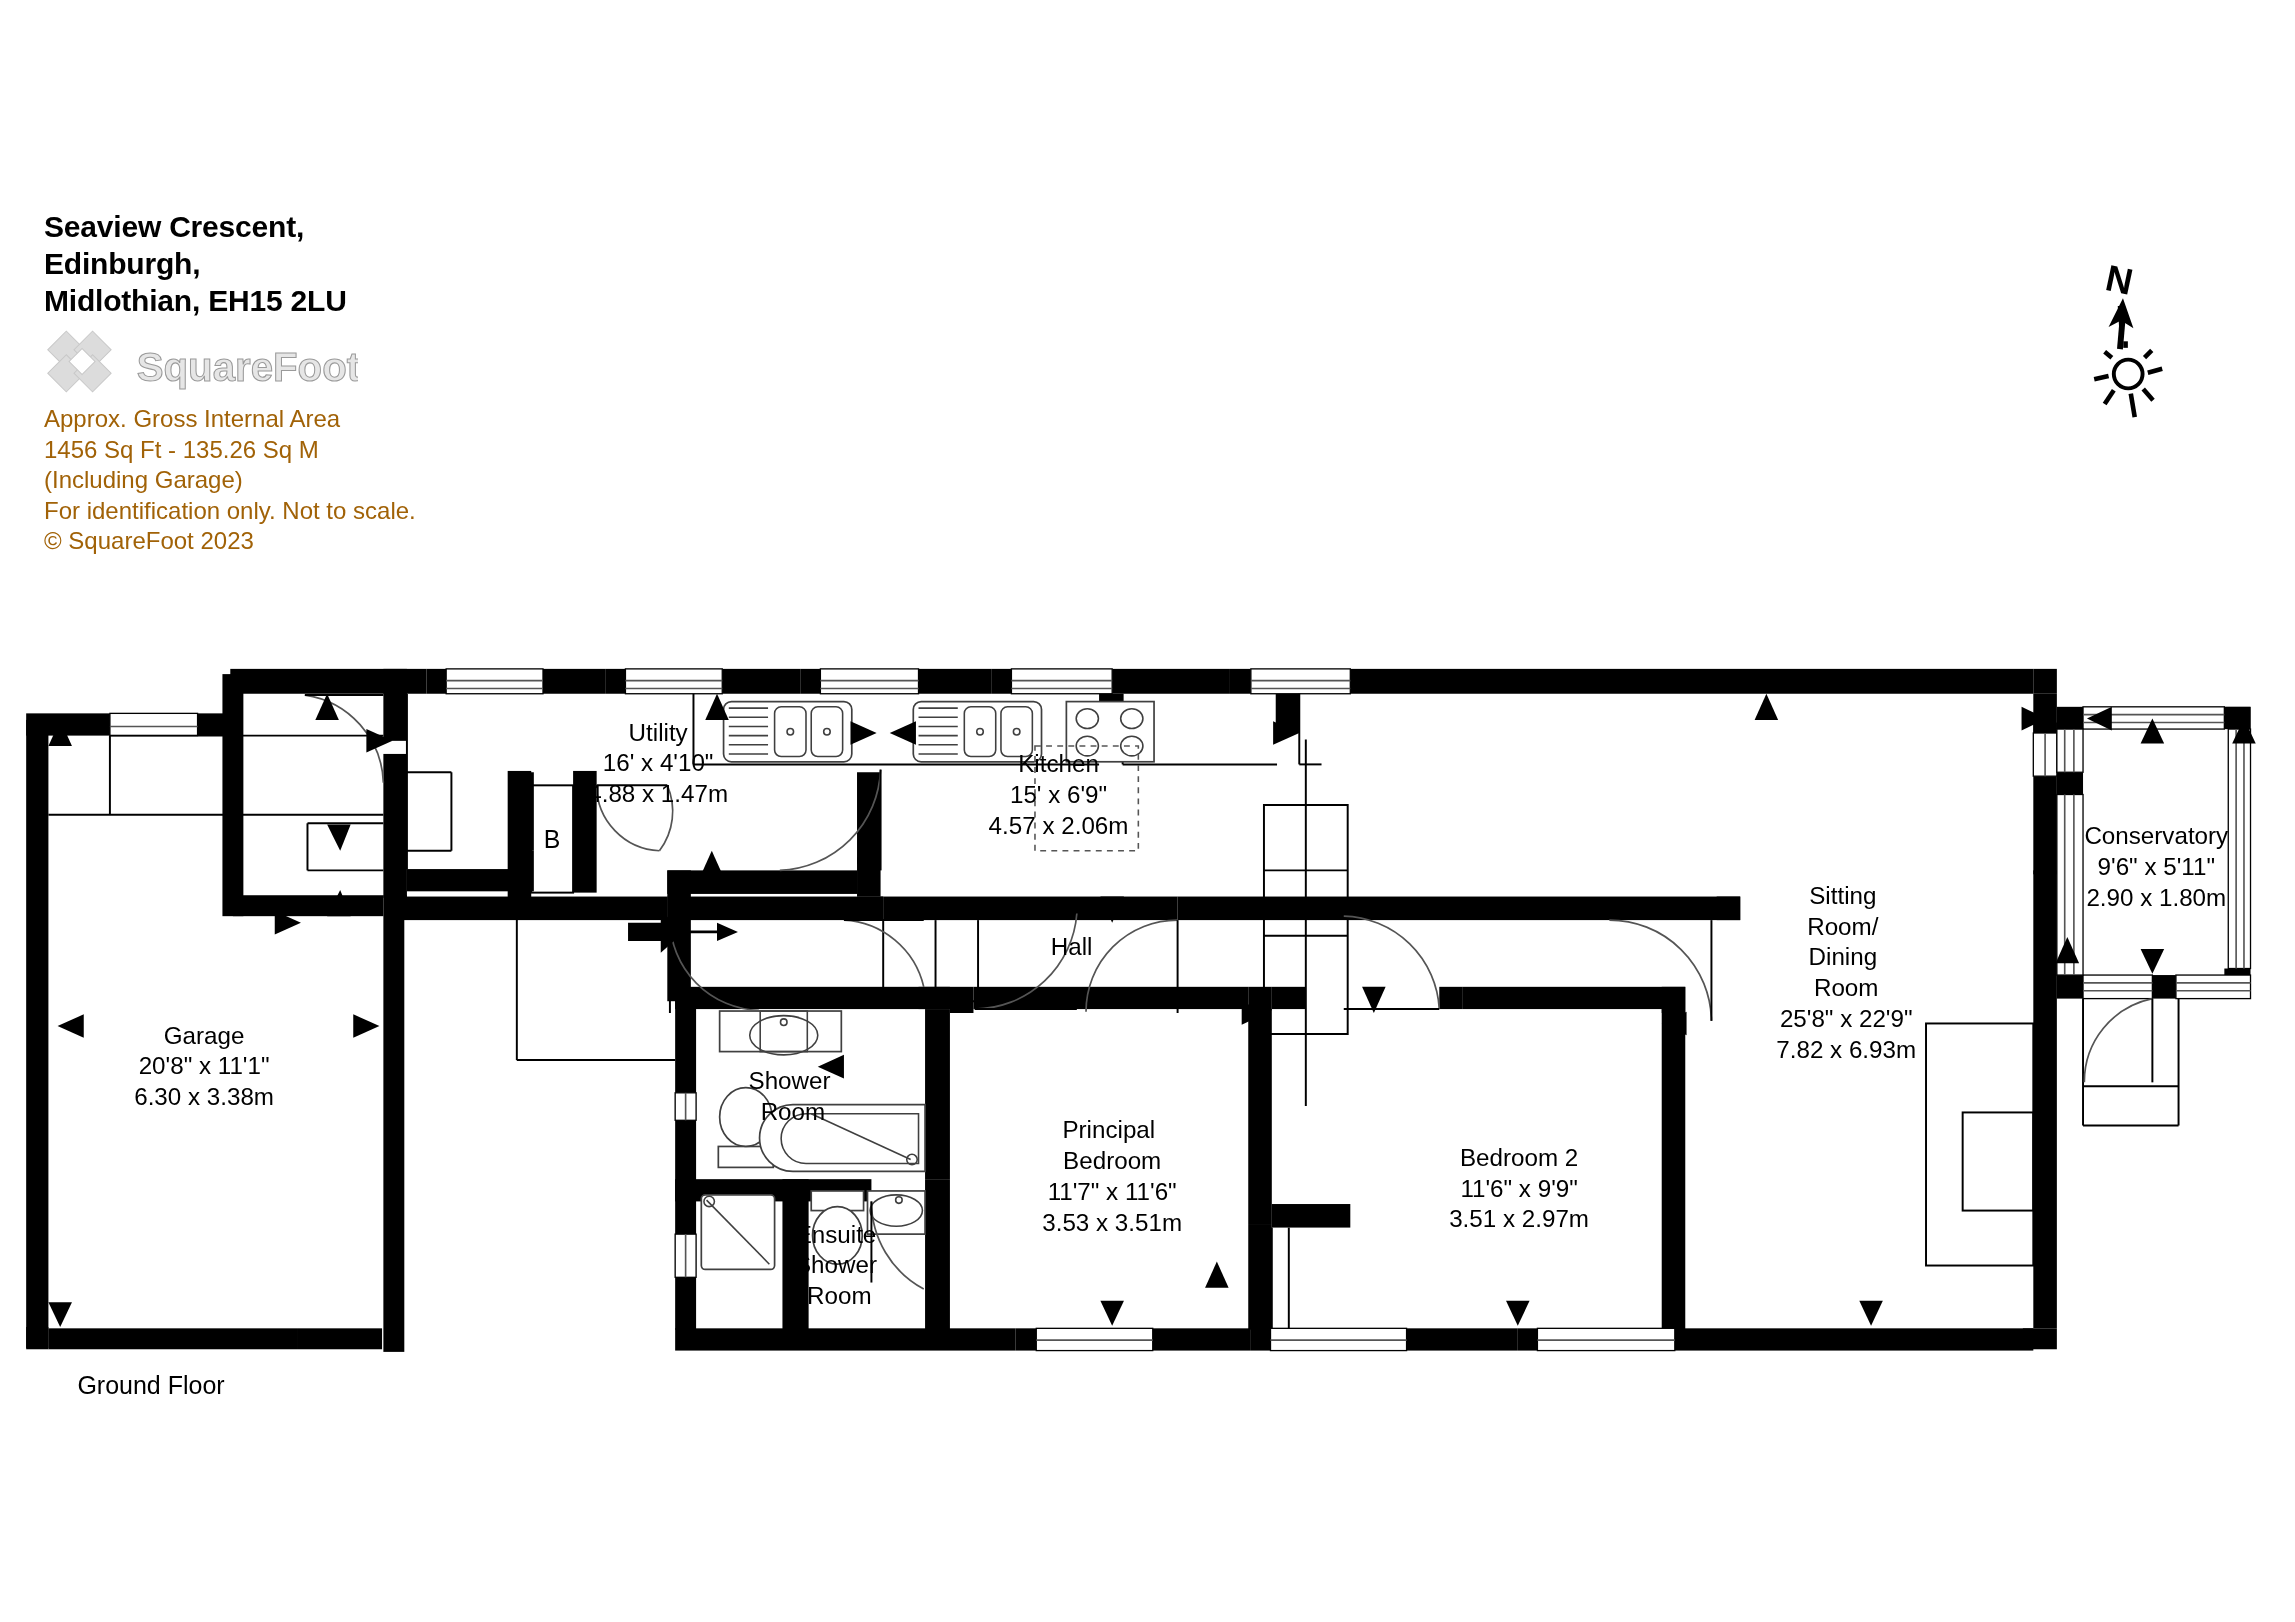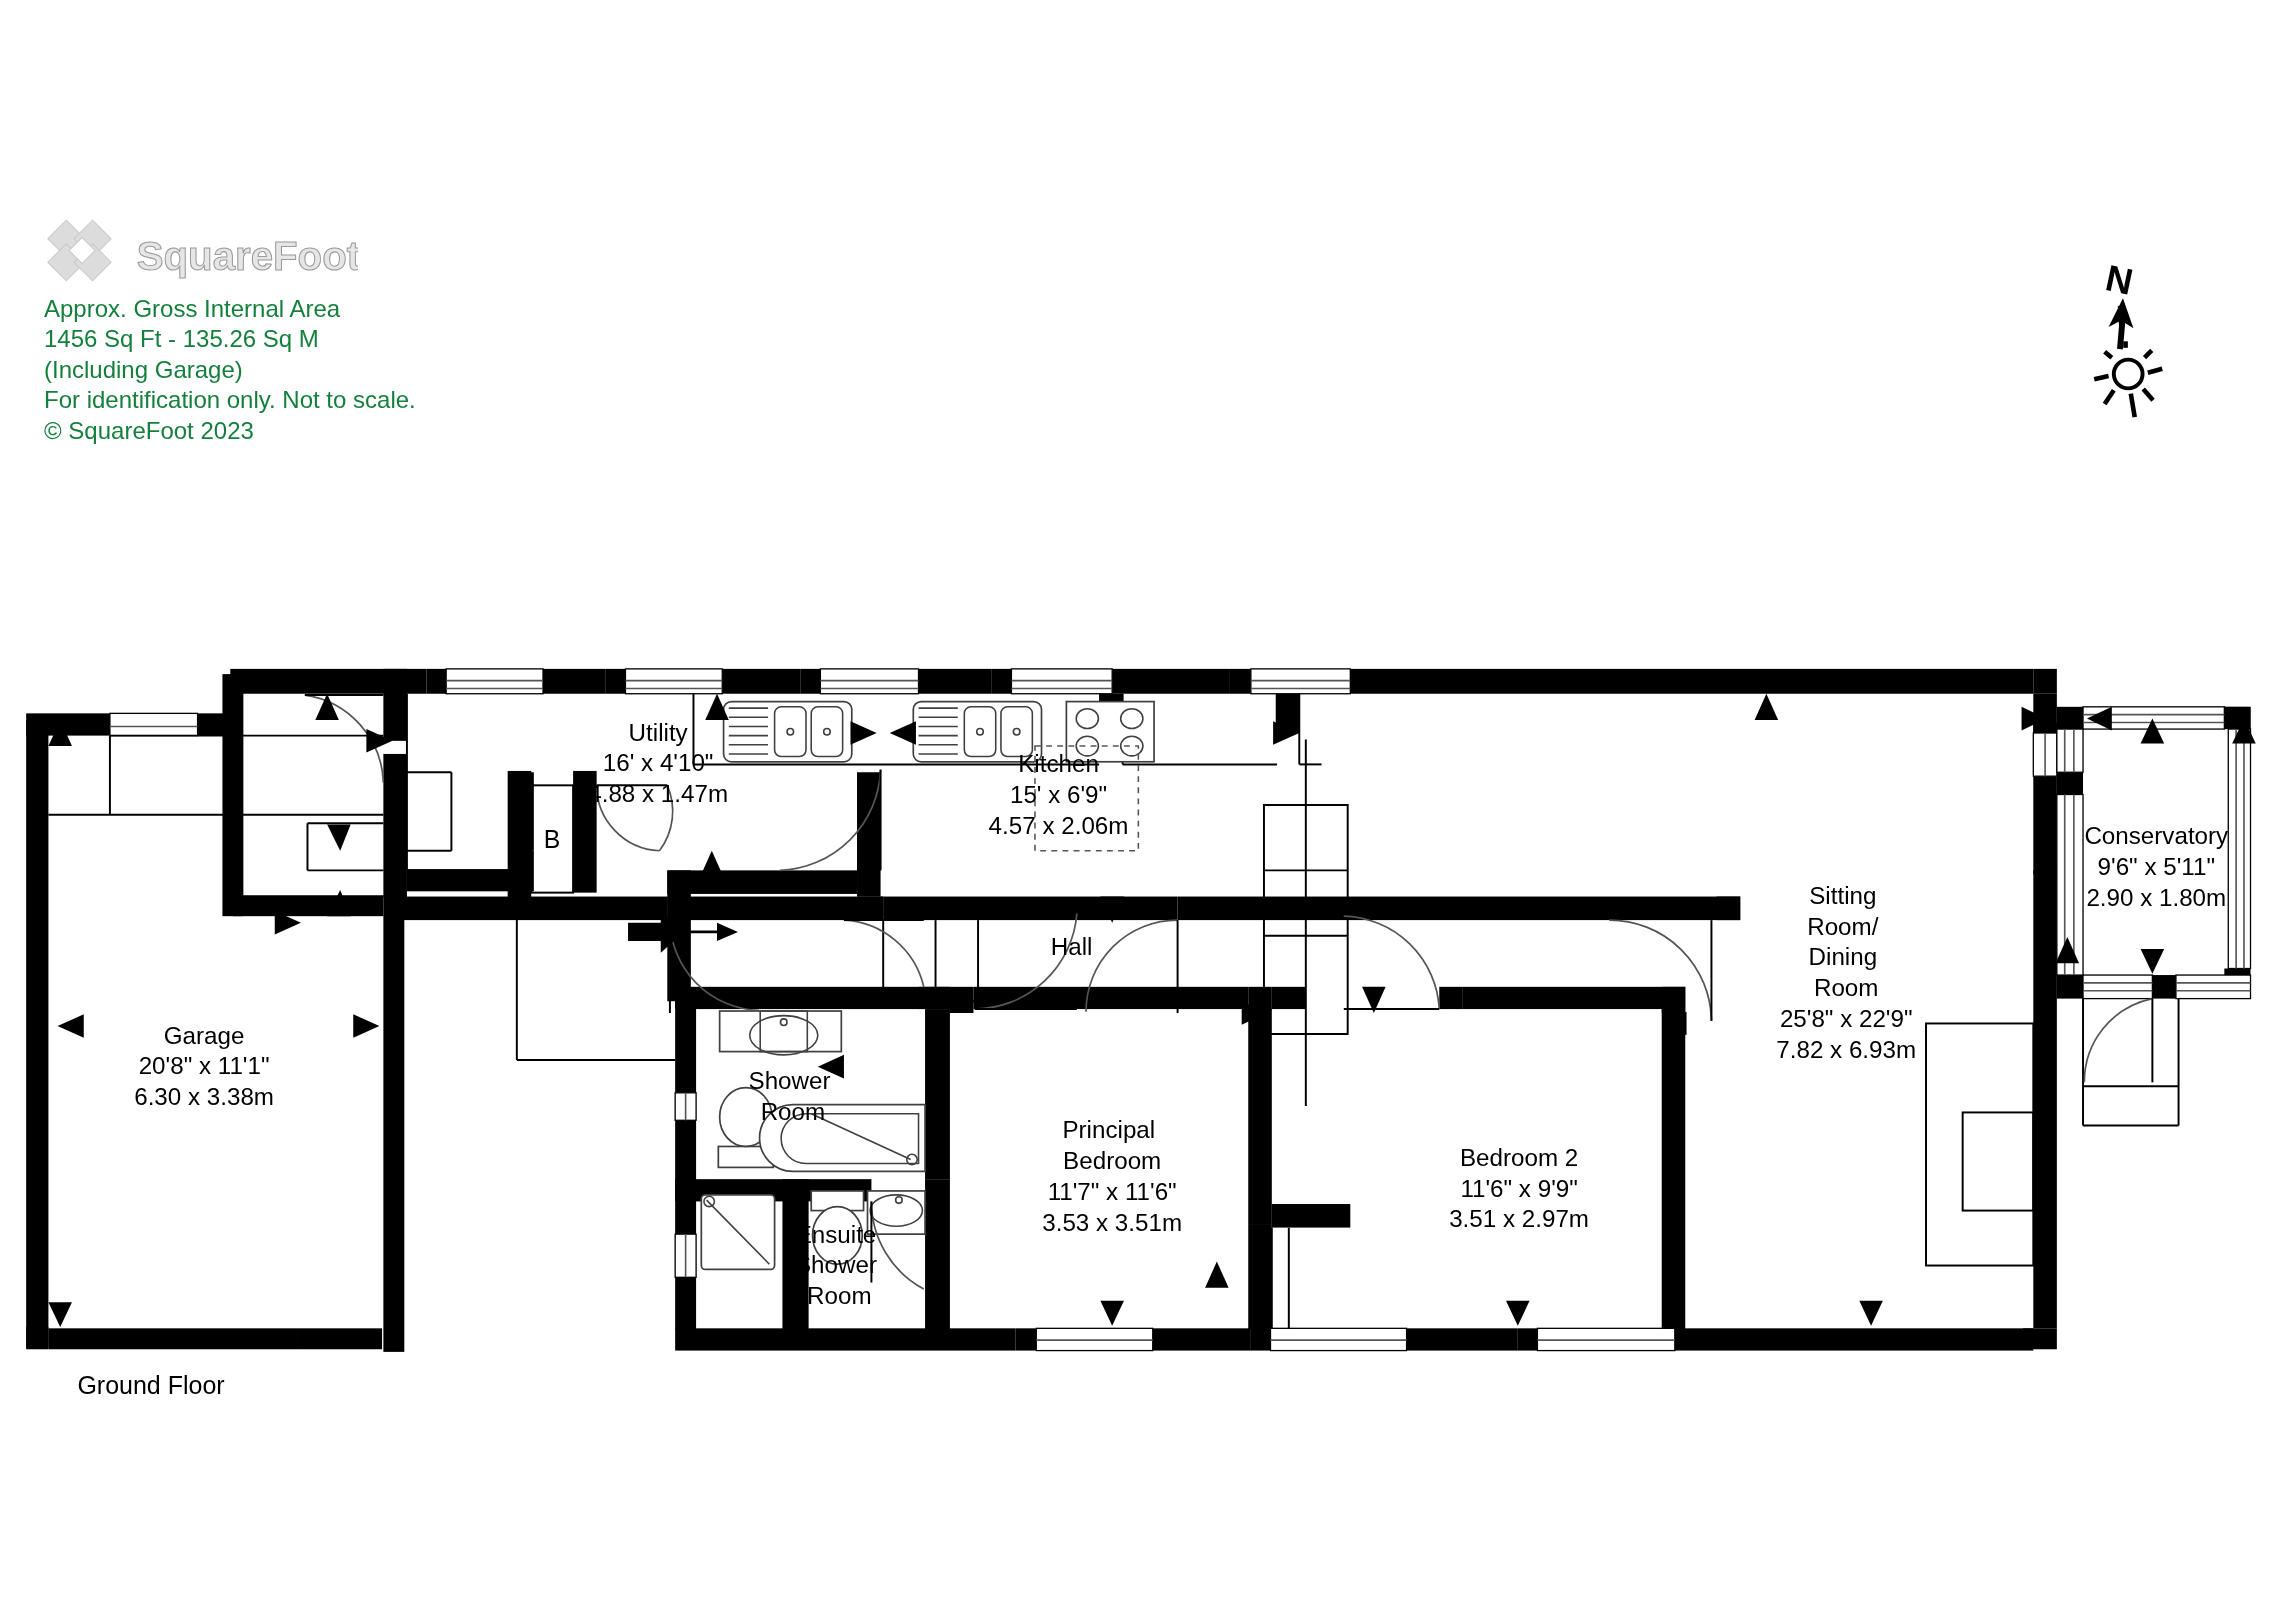--- a/index.html
+++ b/index.html
@@ -40,21 +40,21 @@
     gap: 7.9px;
     height: 63px;
   }
   #brand-mark { flex: 0 0 auto; }
   #brand-wordmark { flex: 0 0 auto; }
   #area-info {
     margin-top: 11.8px;
     font-size: 24px;
     line-height: 1.27;
     white-space: pre-line;
-    color: #15803d;
+    color: #a16207;
   }
 
   
   #compass {
     position: absolute;
     left: 2081px;
     top: 255px;
   }
 
   
@@ -94,20 +94,23 @@
     font-size: 38px;
     fill: #000000;
     text-anchor: middle;
   }
   .dimarrow { fill: #000000; }
 </style>
 </head>
 <body>
 
 <div id="header-block">
+  <div id="address-title">Seaview Crescent,
+Edinburgh,
+Midlothian, EH15 2LU</div>
 
   <div id="brand-logo">
     <span id="brand-mark">
       <svg width="84" height="63" viewBox="0 0 128 96" aria-hidden="true">
         <g fill="#dcdcdc" stroke="#c8c8c8" stroke-width="1.5">
           <rect x="14" y="10" width="40" height="40" transform="rotate(45 34 30)"></rect>
           <rect x="54" y="10" width="40" height="40" transform="rotate(45 74 30)"></rect>
           <rect x="14" y="46" width="40" height="40" transform="rotate(45 34 66)"></rect>
           <rect x="54" y="46" width="40" height="40" transform="rotate(45 74 66)"></rect>
         </g>

